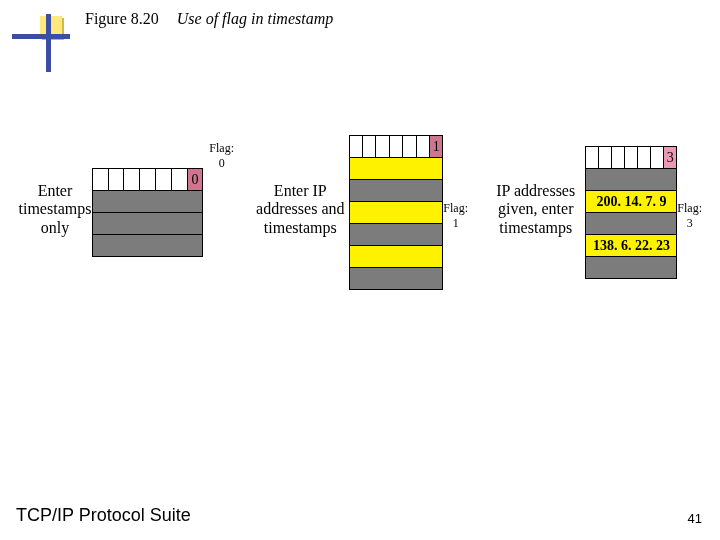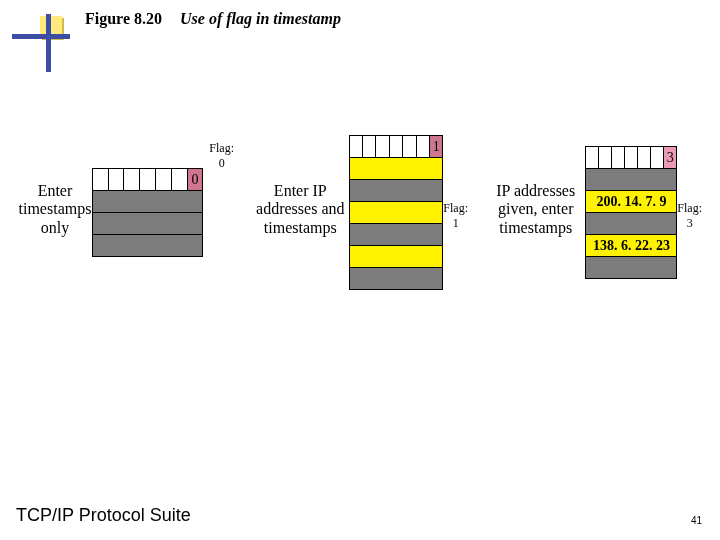--- a/index.html
+++ b/index.html
@@ -10,22 +10,22 @@
     font-family: "Times New Roman", Times, serif;
     position: relative;
     overflow: hidden;
   }
   .title-bar {
     position: absolute;
     top: 10px;
     left: 85px;
     font-size: 16px;
   }
-  .title-bar .fignum { font-weight: bold; }
-  .title-bar .figtitle { font-style: italic; font-weight: bold; margin-left: 14px; }
+  .title-bar .fignum { font-weight: normal; }
+  .title-bar .figtitle { font-style: italic; font-weight: normal; margin-left: 14px; }
 
   
   .deco {
     position: absolute;
     left: 12px;
     top: 14px;
     width: 60px;
     height: 60px;
   }
   .deco .cube {
@@ -108,21 +108,21 @@
     left: 16px;
     bottom: 14px;
     font-family: Arial, sans-serif;
     font-size: 18px;
   }
   .footer-right {
     position: absolute;
     right: 18px;
     bottom: 14px;
     font-family: Arial, sans-serif;
-    font-size: 10px;
+    font-size: 13px;
   }
 </style>
 </head>
 <body>
 
 <div class="deco">
   <div class="cube"></div>
   <div class="hbar"></div>
   <div class="vbar"></div>
 </div>

